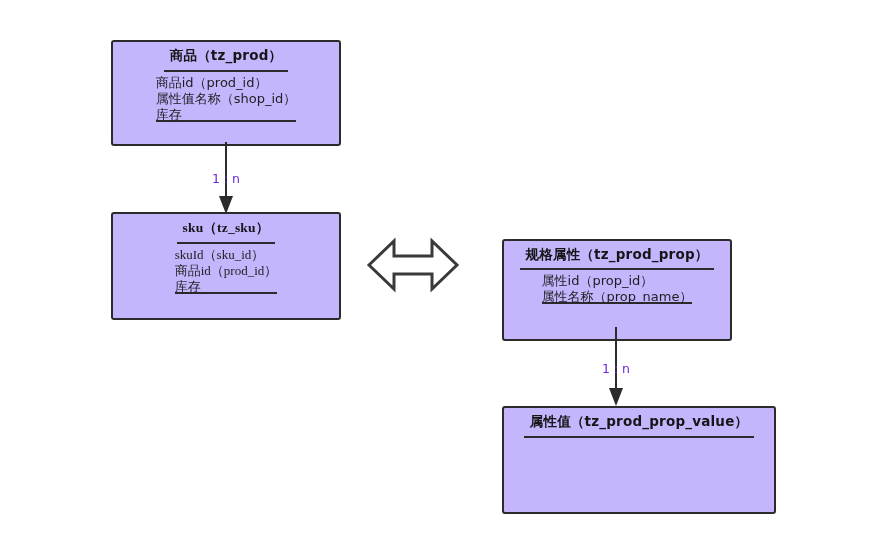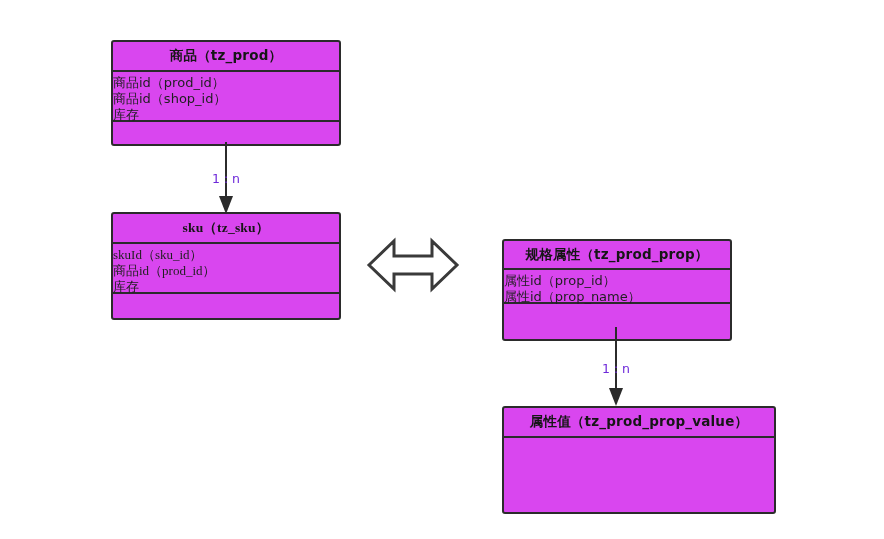--- a/index.html
+++ b/index.html
@@ -19,25 +19,26 @@
     position: absolute;
     left: 0; top: 0;
     width: 884px;
     height: 539px;
   }
 
   
   .entity {
     position: absolute;
     box-sizing: border-box;
-    background: #d946ef;
+    background: #c4b5fd;
     border: 2px solid #2b2b2b;
     border-radius: 3px;
     display: flex;
     flex-direction: column;
+    align-items: center;
   }
   .entity-title {
     box-sizing: border-box;
     flex: 0 0 auto;
     display: flex;
     align-items: center;
     justify-content: center;
     font-weight: bold;
     font-size: 13.5px;
     letter-spacing: 0.2px;
@@ -97,41 +98,41 @@
 </style>
 </head>
 <body>
 
 <div id="canvas">
 
   <div class="entity" style="left:111px; top:40px; width:230px; height:106px;">
     <div class="entity-title" style="height:30px;">商品（tz_prod）</div>
     <div class="entity-fields" style="height:50px;">
       <div class="field">商品id（prod_id）</div>
-      <div class="field">商品id（shop_id）</div>
+      <div class="field">属性值名称（shop_id）</div>
       <div class="field">库存</div>
     </div>
     <div class="entity-footer"></div>
   </div>
 
   <div class="entity" style="left:111px; top:212px; width:230px; height:108px;font-family:Liberation Serif, serif;">
     <div class="entity-title" style="height:30px;">sku（tz_sku）</div>
     <div class="entity-fields" style="height:50px;">
       <div class="field">skuId（sku_id）</div>
       <div class="field">商品id（prod_id）</div>
       <div class="field">库存</div>
     </div>
     <div class="entity-footer"></div>
   </div>
 
   <div class="entity" style="left:502px; top:239px; width:230px; height:102px;">
     <div class="entity-title" style="height:29px;">规格属性（tz_prod_prop）</div>
     <div class="entity-fields" style="height:34px;">
       <div class="field">属性id（prop_id）</div>
-      <div class="field">属性id（prop_name）</div>
+      <div class="field">属性名称（prop_name）</div>
     </div>
     <div class="entity-footer"></div>
   </div>
 
   <div class="entity" style="left:502px; top:406px; width:274px; height:108px;">
     <div class="entity-title" style="height:30px;">属性值（tz_prod_prop_value）</div>
     <div class="entity-footer"></div>
   </div>
 
   <svg class="connector-svg" style="left:206px; top:142px; width:40px; height:74px;" viewBox="0 0 40 74">

